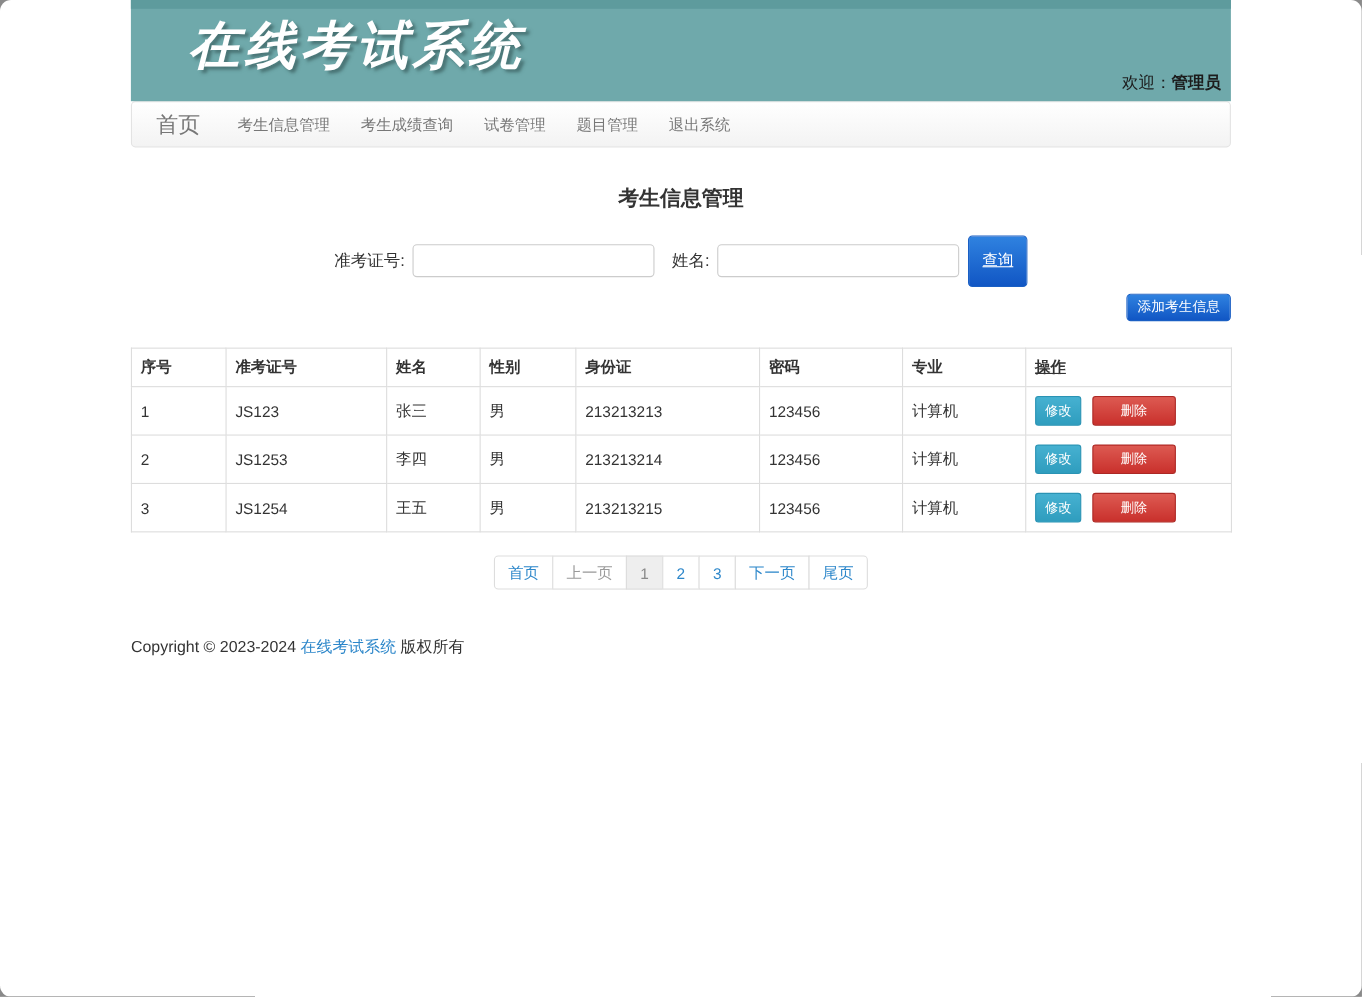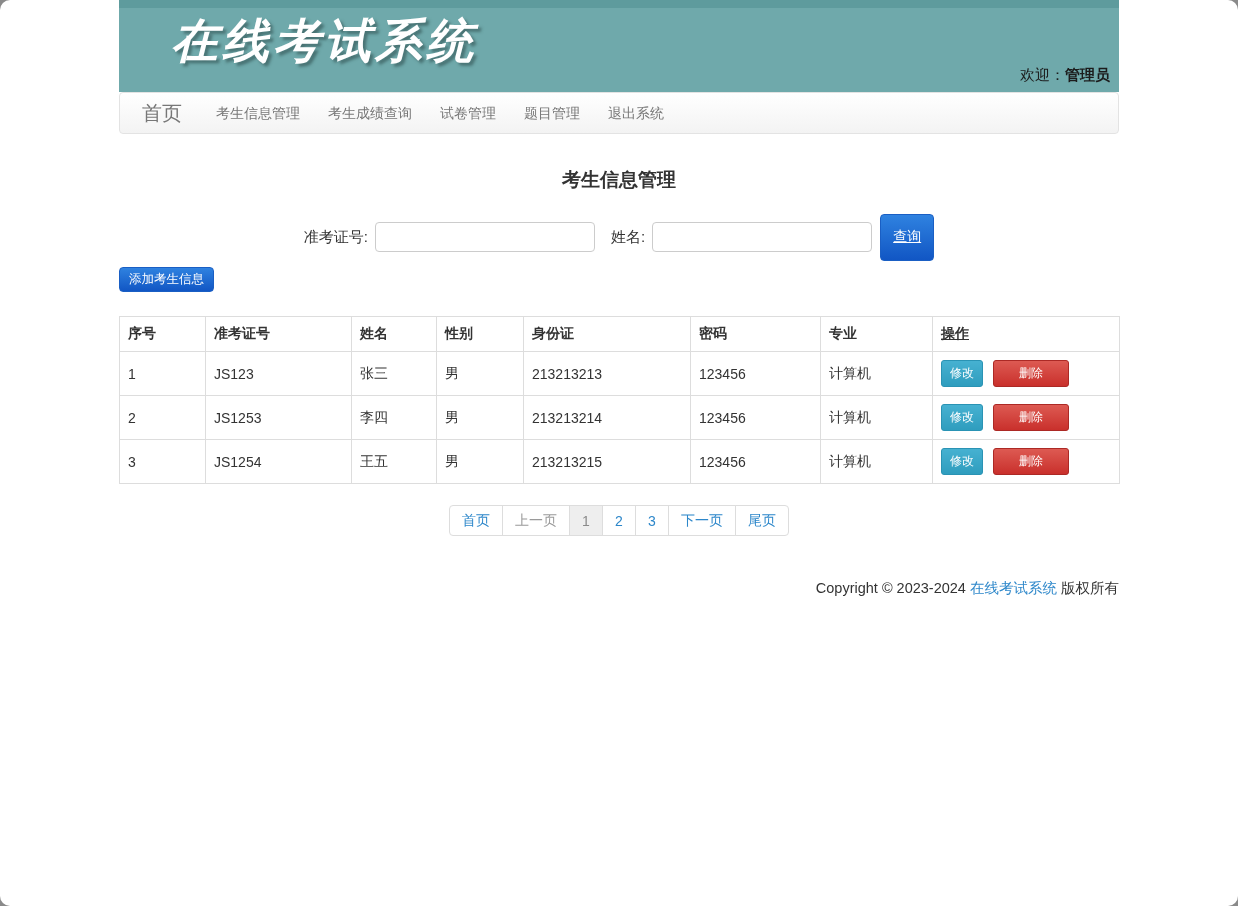--- a/index.html
+++ b/index.html
@@ -109,21 +109,21 @@
     background: linear-gradient(#2f82e0, #1156c4);
     color: #ffffff;
     font-size: 14px;
     cursor: pointer;
     text-decoration: underline;
   }
   
   .add-row {
     margin-top: 13px;
     display: flex;
-    justify-content: flex-start;
+    justify-content: flex-end;
   }
   .btn-add {
     height: 25px;
     padding: 0 9px;
     border: 1px solid #1a5fc4;
     border-radius: 4px;
     background: linear-gradient(#2f82e0, #1156c4);
     color: #ffffff;
     font-size: 12.5px;
     cursor: pointer;
@@ -191,21 +191,21 @@
     cursor: pointer;
     text-decoration: none;
   }
   .page-item:first-child { border-radius: 4px 0 0 4px; margin-left: 0; }
   .page-item:last-child  { border-radius: 0 4px 4px 0; }
   .page-item.disabled { color: #9a9a9a; cursor: default; }
   .page-item.active   { background: #eeeeee; color: #8a8a8a; cursor: default; }
   
   .footer {
     margin-top: 43px;
-    text-align: right;
+    text-align: left;
     font-size: 14.5px;
     color: #333333;
   }
   .footer a {
     color: #2d87ca;
     text-decoration: none;
     cursor: pointer;
   }
 </style>
 </head>

